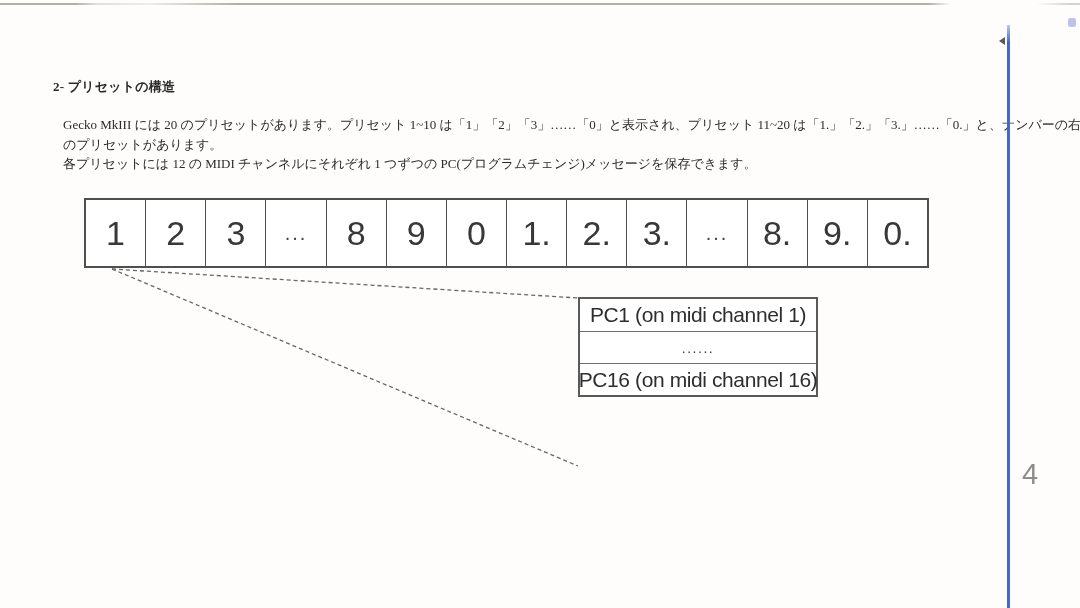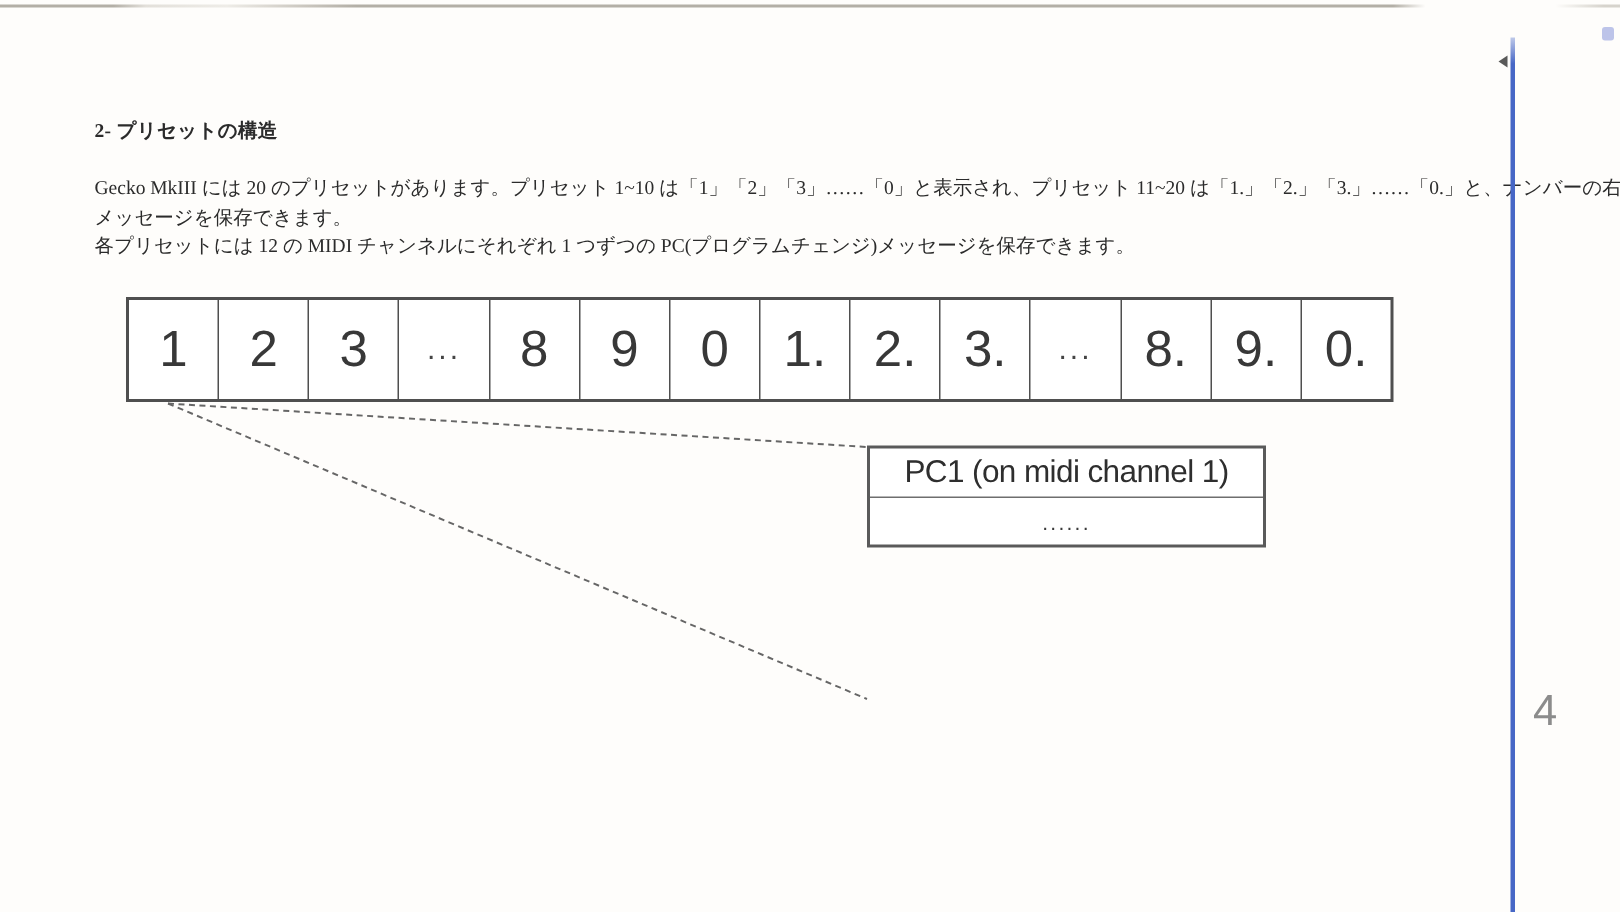--- a/index.html
+++ b/index.html
@@ -21,21 +21,21 @@
     width: 100%; height: 2px;
     background: linear-gradient(to right,
       #b3afa6 0%, #b3afa6 7%,
       #e3e0da 9%, #eeece7 14%,
       #c9c5bd 19%, #b3afa6 22%,
       #b3afa6 86%, rgba(255,255,255,0) 88%,
       rgba(255,255,255,0) 96%, #d6d3cc 99%);
   }
   .heading {
     position: absolute;
-    left: 63px; top: 78px;
+    left: 53px; top: 78px;
     font-size: 13px;
     font-weight: bold;
     color: #2b2b2b;
     letter-spacing: 0.2px;
   }
   .bodytext {
     position: absolute;
     left: 63px; top: 115px;
     width: 900px;
     font-size: 13px;
@@ -75,21 +75,21 @@
   .connectors {
     position: absolute;
     left: 0; top: 0;
     width: 1080px; height: 608px;
     pointer-events: none;
   }
   
   .pc-table {
     position: absolute;
     left: 578px; top: 297px;
-    width: 266px;
+    width: 240px;
     background: #fff;
     border: 2px solid #5a5a5a;
   }
   .pc-row {
     height: 32px;
     display: flex;
     align-items: center;
     justify-content: center;
     border-top: 1.5px solid #6e6e6e;
     font-family: "Liberation Sans", sans-serif;
@@ -147,21 +147,21 @@
 <body>
 
 <div class="screen">
 
   <div class="top-hairline"></div>
 
   <h2 class="heading">2- プリセットの構造</h2>
 
   <div class="bodytext">
     <span class="line">Gecko MkIII には 20 のプリセットがあります。プリセット 1~10 は「1」「2」「3」……「0」と表示され、プリセット 11~20 は「1.」「2.」「3.」……「0.」と、ナンバーの右</span>
-    <span class="line">メッセージを保存できます。</span>
+    <span class="line">のプリセットがあります。</span>
     <span class="line">各プリセットには 12 の MIDI チャンネルにそれぞれ 1 つずつの PC(プログラムチェンジ)メッセージを保存できます。</span>
   </div>
 
   <div class="preset-strip">
 
   <div class="preset-cell">1</div>
       <div class="preset-cell">2</div>
       <div class="preset-cell">3</div>
       <div class="preset-cell dots">...</div>
       <div class="preset-cell">8</div>
@@ -178,20 +178,21 @@
 
   <svg class="connectors" viewBox="0 0 1080 608" xmlns="http://www.w3.org/2000/svg">
     <line x1="112" y1="269" x2="578" y2="298" stroke="#666" stroke-width="1.3" stroke-dasharray="4 3"></line>
     <line x1="112" y1="269" x2="578" y2="466" stroke="#666" stroke-width="1.3" stroke-dasharray="4 3"></line>
   </svg>
 
   <div class="pc-table">
 
   <div class="pc-row">PC1 (on midi channel 1)</div>
       <div class="pc-row dots">......</div>
+      <div class="pc-row">PC16 (on midi channel 16)</div>
     </div>
 
   <div class="page-number">4</div>
 
   <div class="pane-divider"></div>
   <div class="cursor-mark"></div>
   <div class="scroll-mark"></div>
 
 </div>
 

